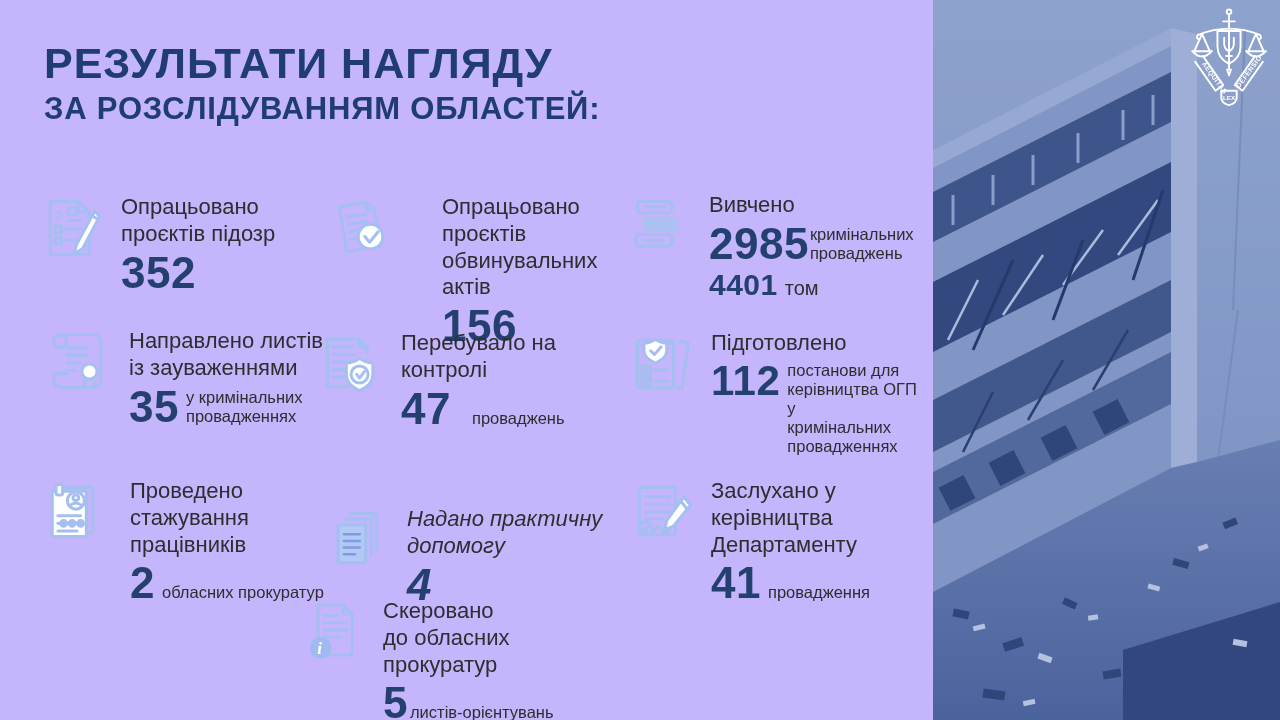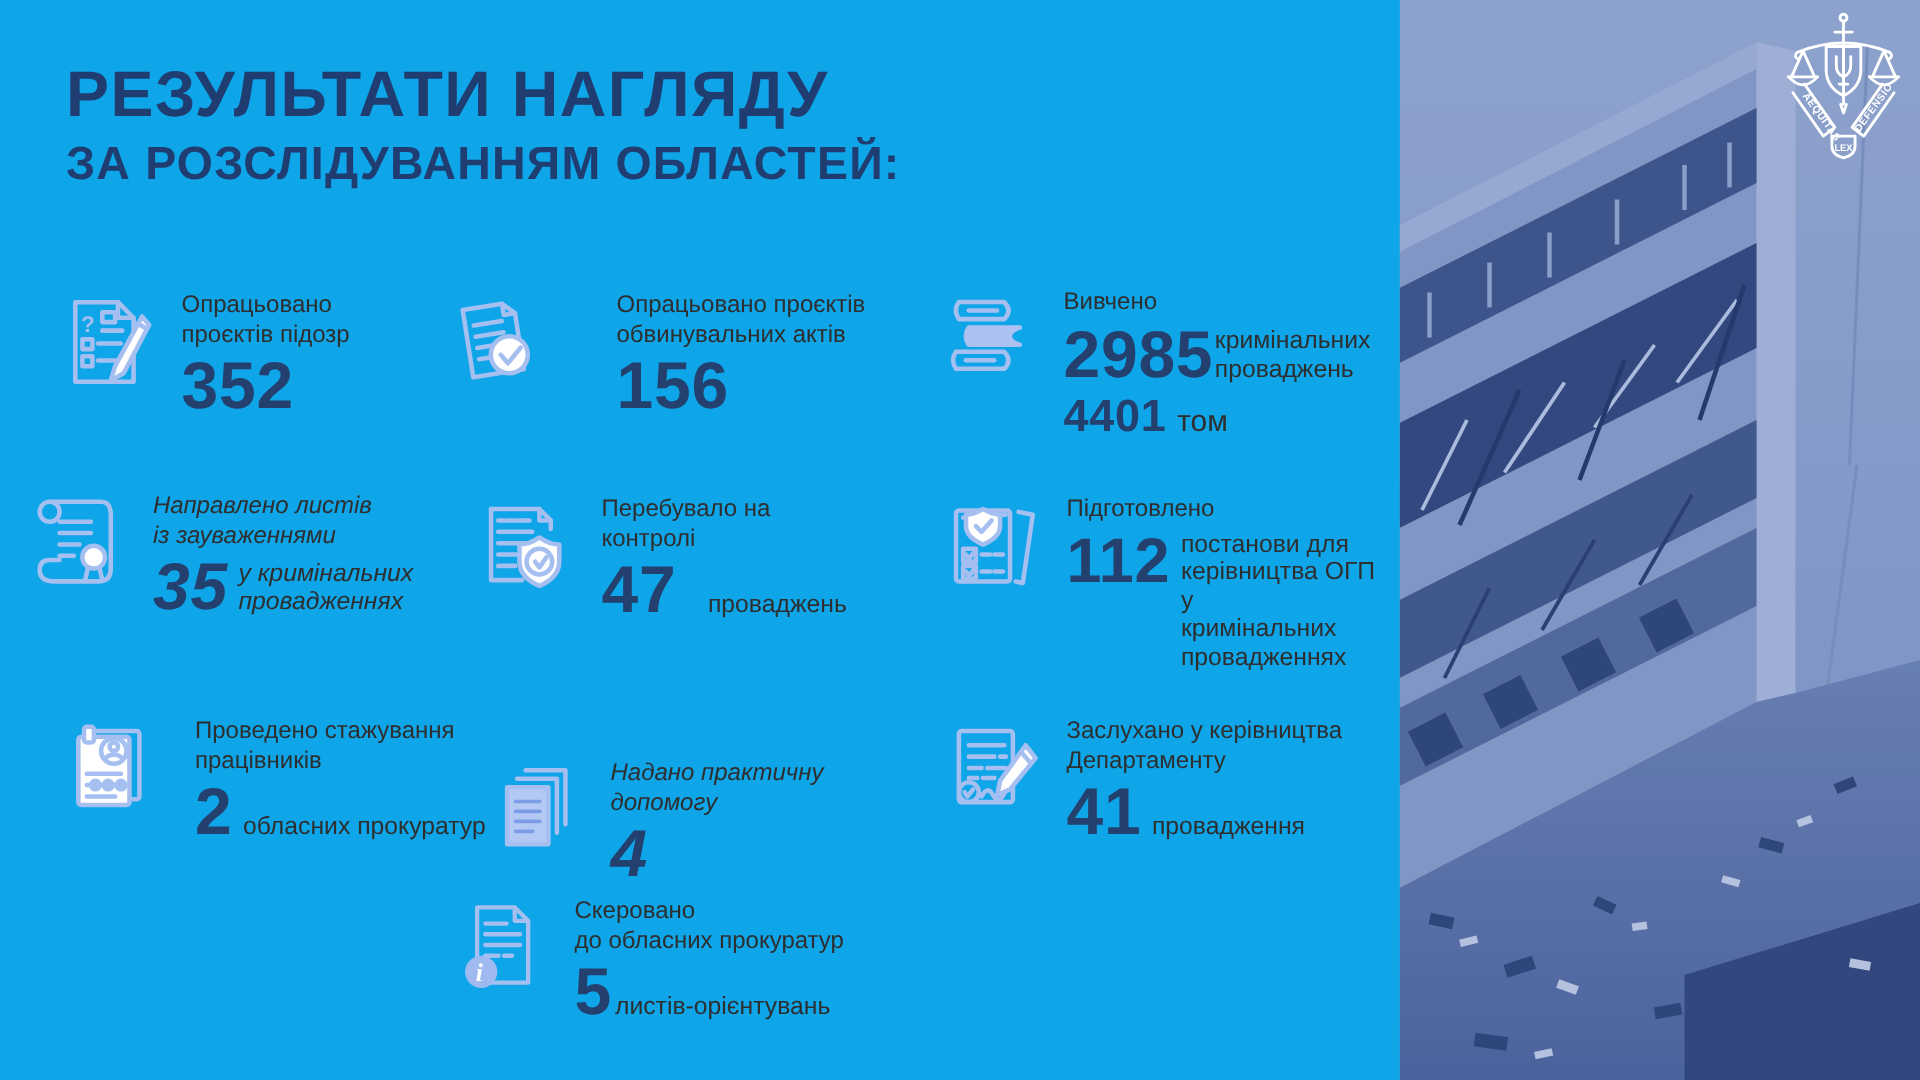--- a/index.html
+++ b/index.html
@@ -1,45 +1,45 @@
 <!DOCTYPE html>
 <html><head>
 <meta charset="utf-8">
 <style>
   * { margin:0; padding:0; box-sizing:border-box; }
   html,body { width:1280px; height:720px; }
   body { font-family:"Liberation Sans", sans-serif; background:#fff; overflow:hidden; }
-  .page { position:relative; width:1280px; height:720px; background:#0ea5e9; overflow:hidden;padding-left:12px; }
+  .page { position:relative; width:1280px; height:720px; background:#c4b5fd; overflow:hidden;padding-left:12px; }
 
   
   .titles { position:absolute; left:44px; top:40px; color:#1f3d70; }
   .title-1 { font-size:43px; font-weight:800; letter-spacing:1px; line-height:1.1; }
   .title-2 { font-size:31px; font-weight:800; letter-spacing:0.8px; line-height:1.15; margin-top:4px; }
 
   
   .stat { position:absolute; display:flex; gap:13px; align-items:flex-start; }
   .ic { width:72px; height:72px; flex:none; }
   .ic-sm { width:68px; height:68px; }
   .body { padding-top:2px; }
-  .lbl { font-size:16px; color:#2e2e2e; line-height:1.22; font-weight:500; }
+  .lbl { font-size:22px; color:#2e2e2e; line-height:1.22; font-weight:500; }
   .pre { white-space:pre-line; }
   .numrow { display:flex; gap:7px; margin-top:3px; }
   .nr-base { align-items:baseline; }
   .nr-top { align-items:flex-start; }
   .nr-center { align-items:center; }
   .num { font-size:44px; font-weight:700; color:#24406f; line-height:1.0; letter-spacing:0.5px; }
   .num2 { font-size:30px; font-weight:700; color:#24406f; line-height:1.1; letter-spacing:0.5px; }
   .unit { font-size:16.5px; color:#2e2e2e; line-height:1.15; font-weight:500; }
   .unit-lg { font-size:20px; }
   .nr2 { margin-top:2px; }
 
   #s1 { left:36px;  top:192px; width:288px; }
-  #s2 { left:295px; top:192px; width:302px;gap:44px; }
+  #s2 { left:326px; top:192px; width:302px;gap:44px; }
   #s3 { left:624px; top:190px; width:300px; }
-  #s4 { left:17px;  top:326px; width:296px;font-style:italic; }
+  #s4 { left:44px;  top:326px; width:296px; }
   #s5 { left:316px; top:328px; width:296px; }
   #s6 { left:626px; top:328px; width:302px; }
   #s7 { left:38px;  top:476px; width:300px;gap:20px; }
   #s8 { left:322px; top:504px; width:302px;font-style:italic; }
   #s9 { left:626px; top:476px; width:302px; }
   #s10{ left:302px; top:596px; width:312px; }
 
   
   .photo { position:absolute; left:933px; top:0; width:347px; height:720px; overflow:hidden; }
   .photo svg { display:block; }

